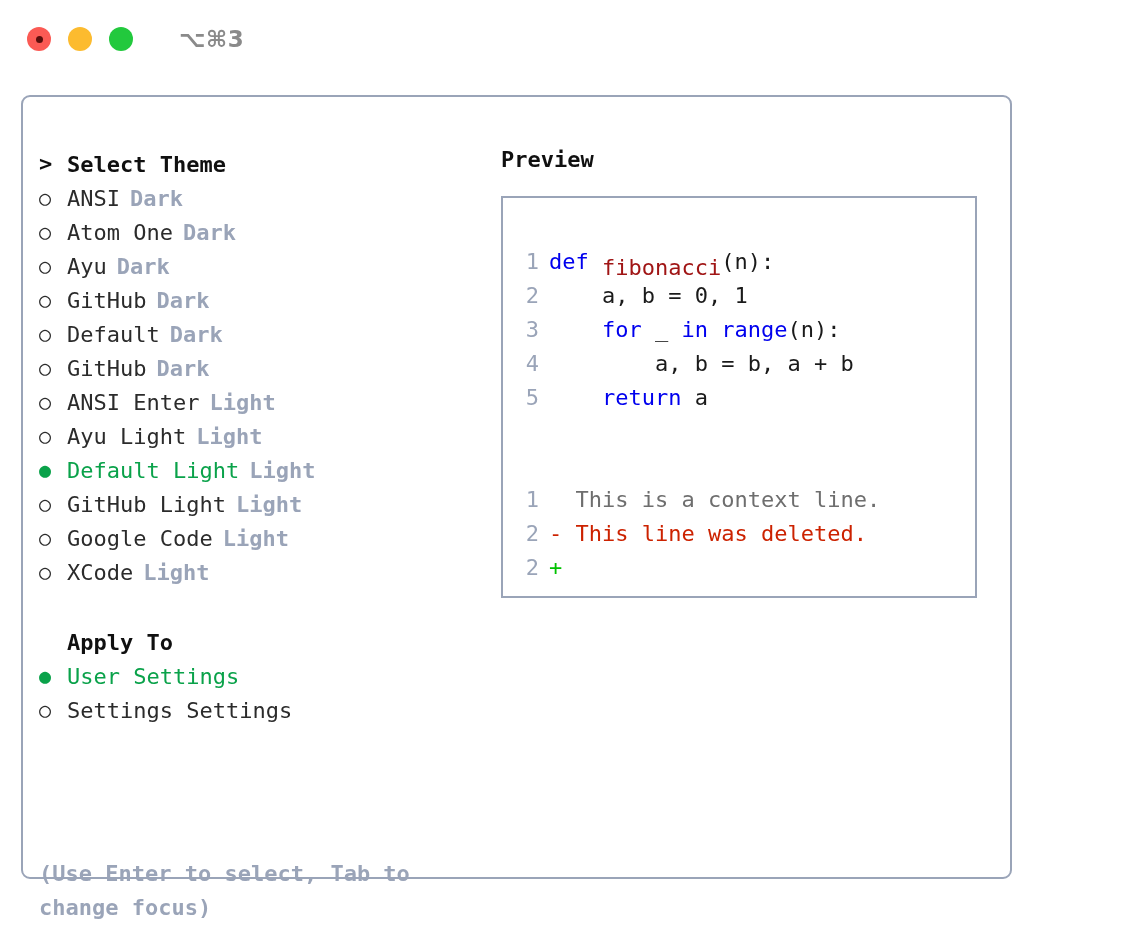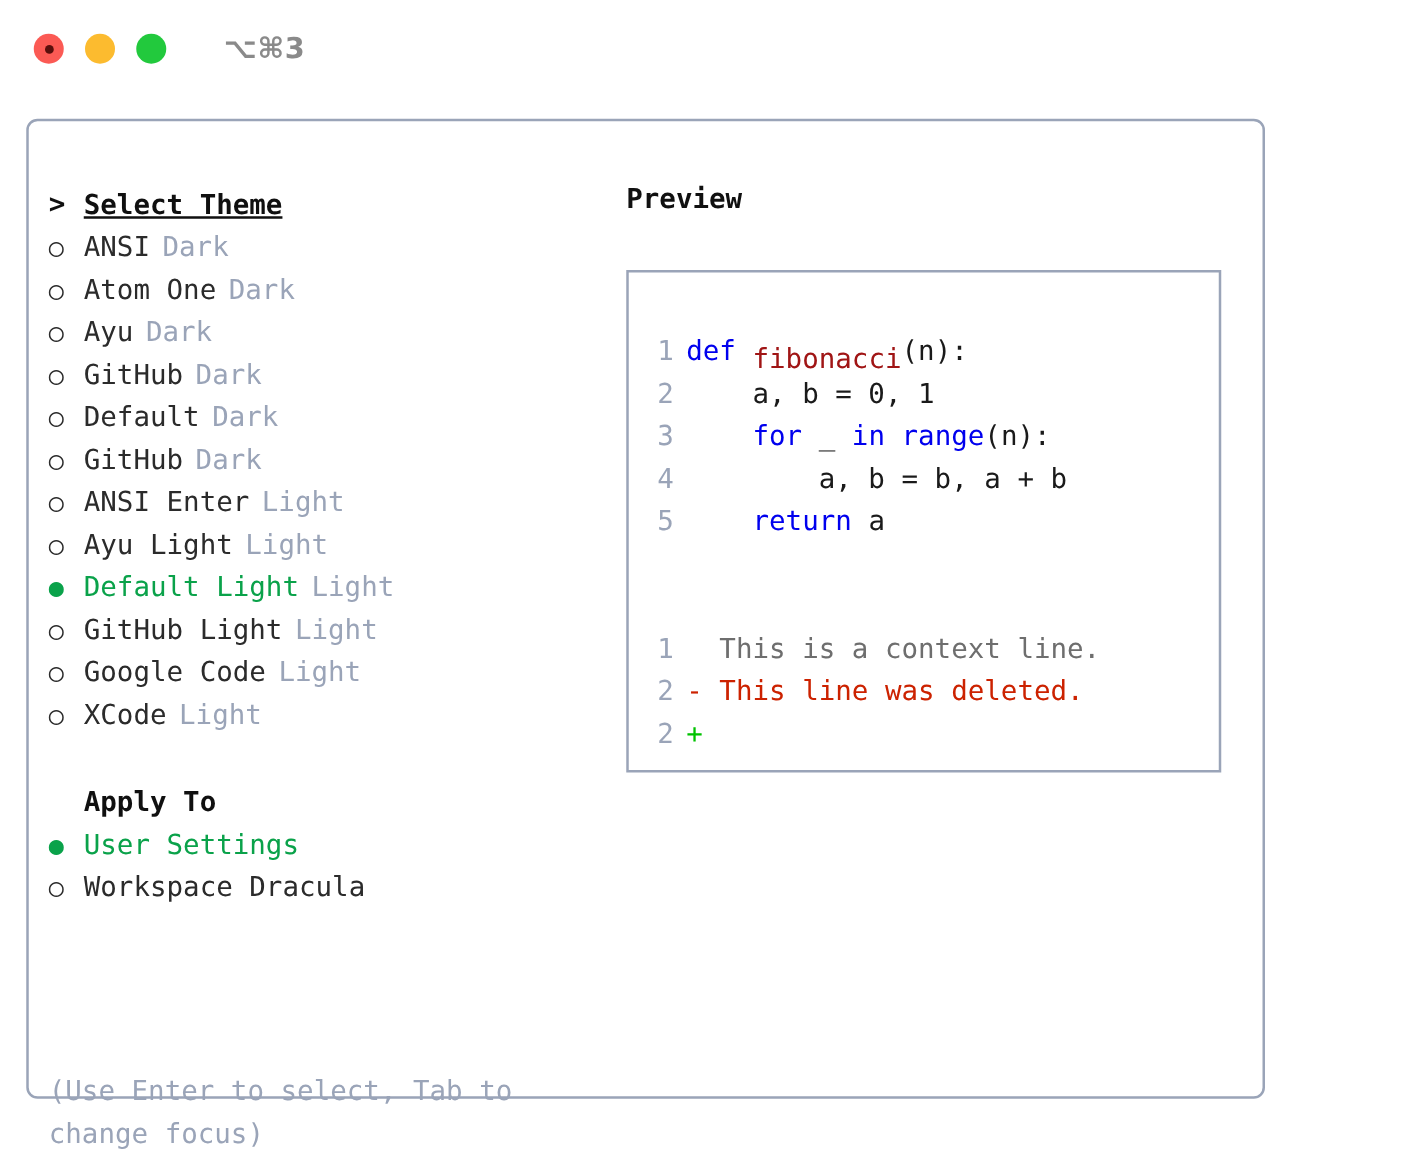--- a/index.html
+++ b/index.html
@@ -104,63 +104,64 @@
   .bullet.blank { color: transparent; }
 
   .header-row .bullet {
     color: #101010;
     font-weight: bold;
     font-size: 22px;
   }
   .header-row .label {
     font-weight: bold;
     color: #101010;
-    text-decoration: underline;
   }
 
   .label {
     color: #2b2b2b;
   }
   .row.selected .label { color: #0aa24a; }
 
   .tag {
     color: #9aa4b8;
     margin-left: 10px;
+    font-weight: bold;
   }
 
   .section-title {
     font-weight: bold;
     color: #101010;
   }
 
   #spacer-gap { height: 36px; }
 
   #hint {
     position: absolute;
     left: 16px;
     top: 760px;
     width: 420px;
     font-size: 22px;
     line-height: 34px;
     color: #9aa4b8;
     white-space: pre-wrap;
+    font-weight: bold;
   }
 
   
   #preview-column {
     position: absolute;
     left: 478px;
     top: 50px;
     width: 490px;
   }
   #preview-title {
     font-size: 22px;
     font-weight: bold;
     color: #101010;
-    margin-bottom: 44px;
+    margin-bottom: 24px;
   }
   #preview-box {
     width: 476px;
     height: 402px;
     border: 2px solid #9aa4b8;
     box-sizing: border-box;
     background: #ffffff;
     position: relative;
   }
   #code-area {
@@ -295,21 +296,21 @@
         <span class="label section-title">Apply To</span>
       </div>
 
       <div class="row selected">
         <span class="bullet selected">●</span>
         <span class="label">User Settings</span>
       </div>
 
       <div class="row">
         <span class="bullet">○</span>
-        <span class="label">Workspace Dracula</span>
+        <span class="label">Settings Settings</span>
       </div>
 
     </div>
 
     <div id="hint">(Use Enter to select, Tab to change focus)</div>
 
     <div id="preview-column">
       <div id="preview-title">Preview</div>
 
       <div id="preview-box">

